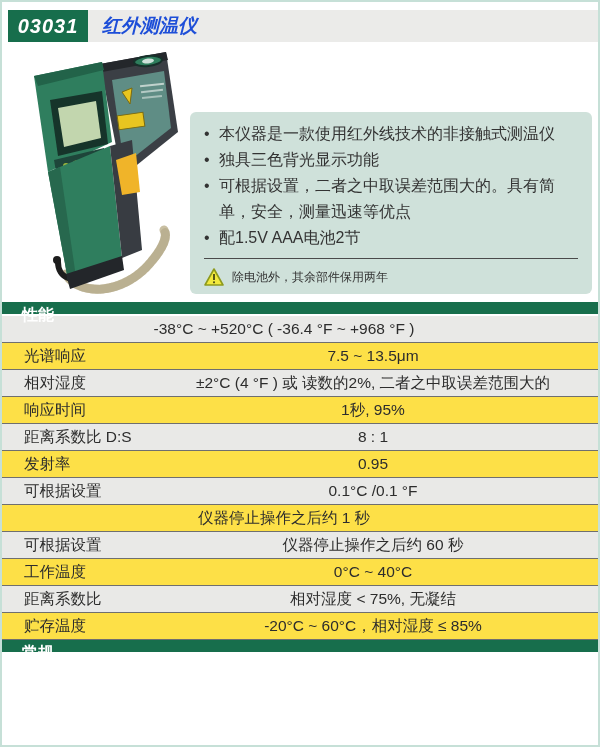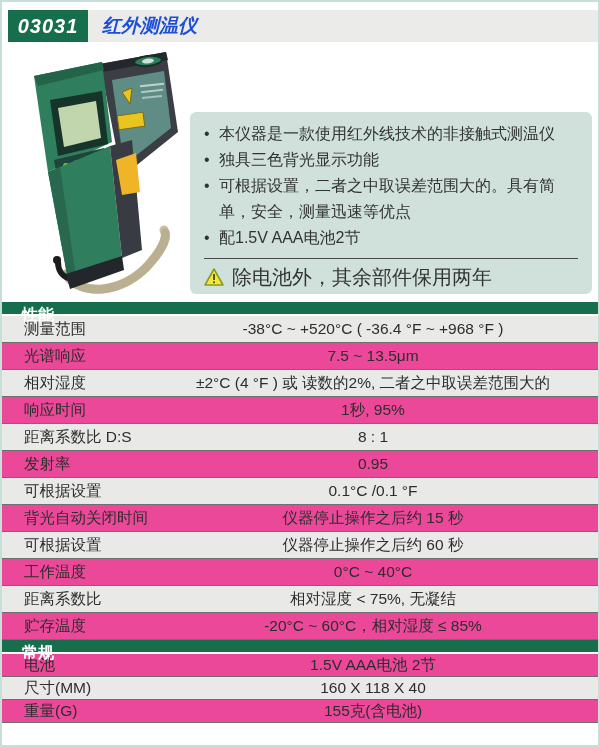--- a/index.html
+++ b/index.html
@@ -32,30 +32,30 @@
   .bullets{list-style:none;margin:0;padding:0;}
   .bullets li{
     position:relative;padding-left:15px;color:#333333;font-size:16px;
     line-height:26px;font-weight:500;
   }
   .bullets li::before{
     content:"•";position:absolute;left:0;top:0;color:#333;font-size:16px;
   }
   .info-divider{border:none;border-top:1px solid #4a4a4a;margin:7px 0 6px 0;}
   .warning-row{display:flex;align-items:center;gap:8px;}
-  .warning-row .txt{color:#333;font-size:20px;font-weight:500;line-height:24px;text-align:center;}
+  .warning-row .txt{color:#333;font-size:12px;font-weight:500;line-height:24px;text-align:center;}
   
   .spec-table{position:absolute;left:0;right:0;top:300px;}
   .section-bar{
     height:14px;background:#176e4c;color:#ffffff;font-weight:bold;
     font-size:16px;line-height:25px;padding-left:20px;
     border-bottom:2px solid #ffffff;
   }
   .spec-row{
-    display:flex;align-items:center;height:27px;background:#ec4899;
+    display:flex;align-items:center;height:27px;background:#fde047;
     border-bottom:1px solid #6f6f6f;font-size:15.5px;color:#2d2d2d;
   }
   .spec-row.alt{background:#e9e9e7;}
   .sec-1 .spec-row{height:23px;}
   .spec-label{width:178px;padding-left:22px;flex-shrink:0;}
   .spec-value{flex:1;text-align:center;padding-right:32px;}
 </style>
 </head>
 <body>
 
@@ -131,21 +131,20 @@
         </svg>
         <span class="txt">除电池外，其余部件保用两年</span>
       </div>
     </div>
   </div>
 
   <div class="spec-table" id="spec-table">
       <div class="section-bar">性能</div>
       <div class="sec-0">
         <div class="spec-row alt">
-          <div class="spec-label">测量范围</div>
           <div class="spec-value">-38°C ~ +520°C ( -36.4 °F ~ +968 °F )</div>
         </div>
         <div class="spec-row">
           <div class="spec-label">光谱响应</div>
           <div class="spec-value">7.5 ~ 13.5μm</div>
         </div>
         <div class="spec-row alt">
           <div class="spec-label">相对湿度</div>
           <div class="spec-value">±2°C (4 °F ) 或 读数的2%, 二者之中取误差范围大的</div>
         </div>
@@ -159,50 +158,35 @@
         </div>
         <div class="spec-row">
           <div class="spec-label">发射率</div>
           <div class="spec-value">0.95</div>
         </div>
         <div class="spec-row alt">
           <div class="spec-label">可根据设置</div>
           <div class="spec-value">0.1°C /0.1 °F</div>
         </div>
         <div class="spec-row">
-          <div class="spec-label">背光自动关闭时间</div>
-          <div class="spec-value">仪器停止操作之后约 15 秒</div>
+          <div class="spec-value">仪器停止操作之后约 1 秒</div>
         </div>
         <div class="spec-row alt">
           <div class="spec-label">可根据设置</div>
           <div class="spec-value">仪器停止操作之后约 60 秒</div>
         </div>
         <div class="spec-row">
           <div class="spec-label">工作温度</div>
           <div class="spec-value">0°C ~ 40°C</div>
         </div>
         <div class="spec-row alt">
           <div class="spec-label">距离系数比</div>
           <div class="spec-value">相对湿度 &lt; 75%, 无凝结</div>
         </div>
         <div class="spec-row">
           <div class="spec-label">贮存温度</div>
           <div class="spec-value">-20°C ~ 60°C，相对湿度 ≤ 85%</div>
         </div>
       </div>
       <div class="section-bar">常规</div>
-      <div class="sec-1">
-        <div class="spec-row">
-          <div class="spec-label">电池</div>
-          <div class="spec-value">1.5V AAA电池 2节</div>
-        </div>
-        <div class="spec-row alt">
-          <div class="spec-label">尺寸(MM)</div>
-          <div class="spec-value">160 X 118 X 40</div>
-        </div>
-        <div class="spec-row">
-          <div class="spec-label">重量(G)</div>
-          <div class="spec-value">155克(含电池)</div>
-        </div>
-      </div>
     </div>
 
 </div>
 
 </body></html>

